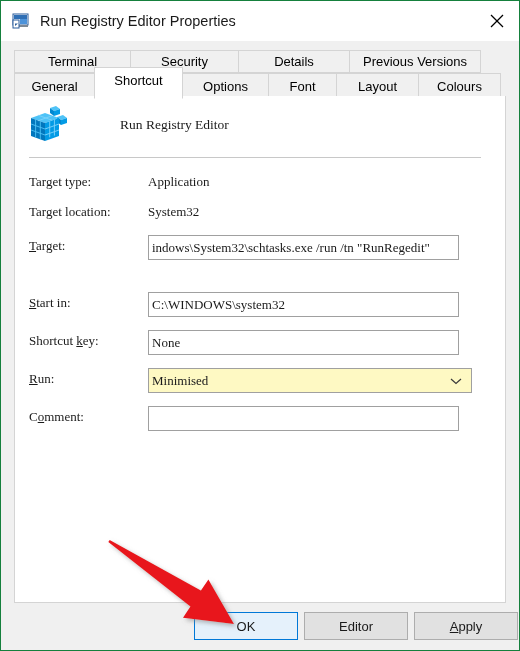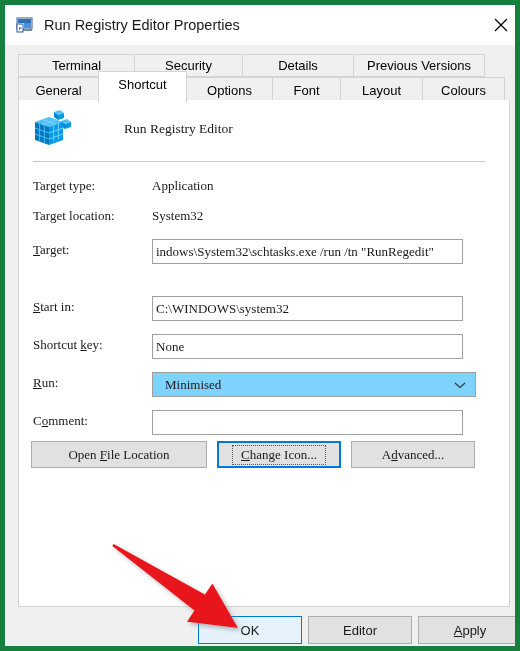--- a/index.html
+++ b/index.html
@@ -8,21 +8,21 @@
     width: 520px; height: 651px;
     overflow: hidden;
     background: #f0f0f0;
     font-family: "Liberation Sans", sans-serif;
   }
 
   #window {
     position: relative;
     width: 520px; height: 651px;
     background: #f0f0f0;
-    border: 5px solid #15803d;
+    border: 1px solid #15803d;
     overflow: hidden;
   }
 
   
   #titlebar {
     position: absolute; left: 0; top: 0;
     width: 518px; height: 40px;
     background: #ffffff;
     display: flex; align-items: center;
   }
@@ -145,25 +145,25 @@
     padding: 0 2px 0 3px;
     white-space: nowrap;
     overflow: hidden;
     cursor: text;
   }
   .combobox {
     position: absolute;
     left: 119px; top: 0;
     width: 324px; height: 25px;
     border: 1px solid #a0a0a0;
-    background: #7dd3fc;
+    background: #fef9c3;
     font-size: 13px;
     color: #1a1a1a;
     line-height: 23px;
-    padding: 0 12px;
+    padding: 0 3px;
     white-space: nowrap;
     cursor: default;
   }
   .combo-chevron {
     position: absolute; right: 9px; top: 0;
     line-height: 23px;
     font-size: 11px;
     color: #444;
   }
 
@@ -357,33 +357,20 @@
           <div class="combobox"><span>Minimised</span><span class="combo-chevron"><svg width="12" height="8" viewBox="0 0 12 8" style="vertical-align:middle">
                 <polyline points="1,2 6,6.5 11,2" fill="none" stroke="#3a3a3a" stroke-width="1.2"></polyline>
               </svg></span></div>
         </div>
         <div class="field-row" style="top: 310px;">
           <span class="field-label">C<u>o</u>mment:</span>
           <div class="textbox"></div>
         </div>
       </div>
 
-    <div id="midbuttons">
-        <div class="midbtn" style="left: 0px; width: 176px;">
-          <span>Open <u>F</u>ile Location</span>
-        </div>
-        <div class="midbtn focused" style="left: 186px; width: 124px;">
-          <span class="inner-focus">
-            <span><u>C</u>hange Icon...</span>
-          </span>
-        </div>
-        <div class="midbtn" style="left: 320px; width: 124px;">
-          <span>A<u>d</u>vanced...</span>
-        </div>
-      </div>
   </div>
 
   <div id="footer">
       <div class="footbtn primary" style="left: 193px;">
         <span>OK</span>
       </div>
       <div class="footbtn" style="left: 303px;">
         <span>Editor</span>
       </div>
       <div class="footbtn" style="left: 413px;">

